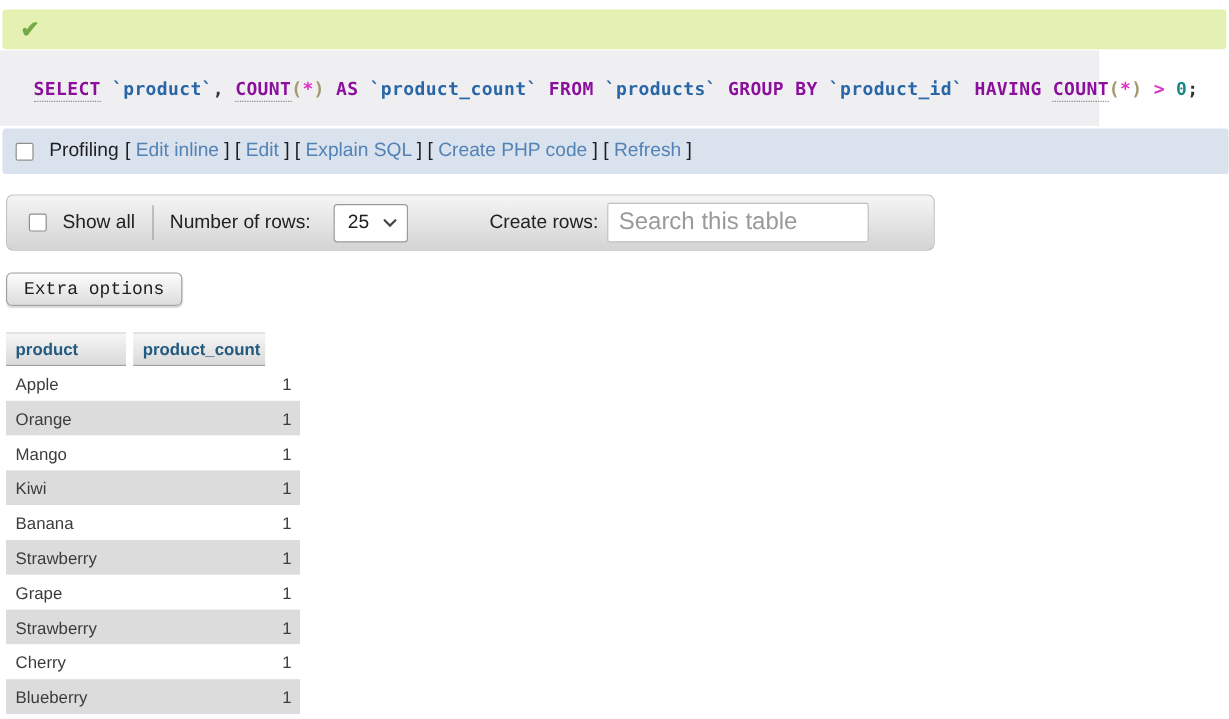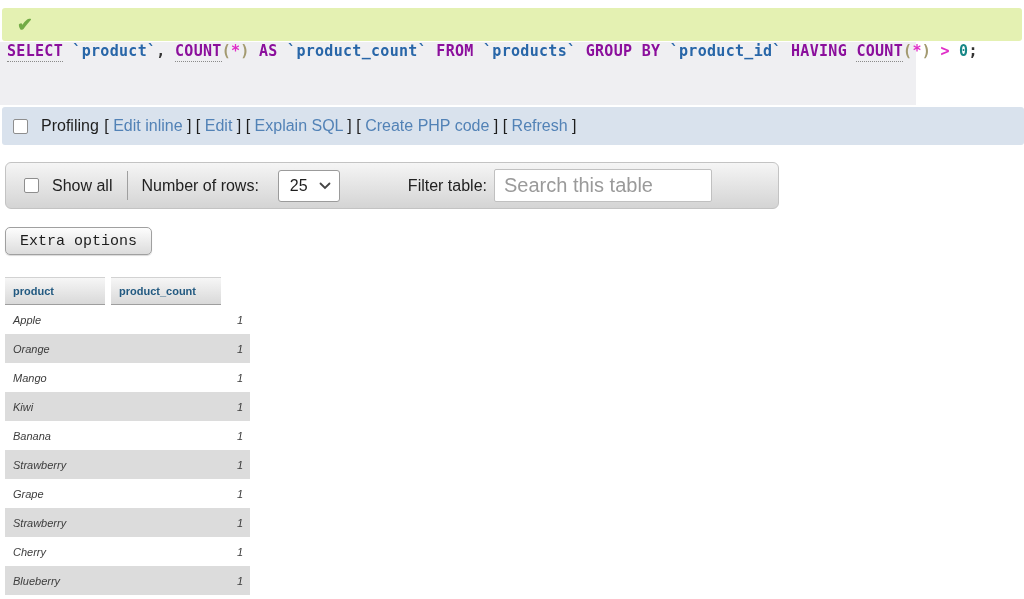--- a/index.html
+++ b/index.html
@@ -14,21 +14,21 @@
     position:absolute; left:2px; top:8px; width:1020px; height:33px;
     background:var(--banner-bg); border-radius:3px;
     display:flex; align-items:center; padding-left:15px;
     font-size:16px; color:#1e1e1e;
   }
   .check { color:var(--check-green); font-size:19px; font-weight:bold; margin-right:10px; }
 
   
   .sqlbox {
     position:absolute; left:0; top:42px; width:916px; height:63px;
-    background:var(--sql-bg); display:flex; padding-left:7px;
+    background:var(--sql-bg); display:flex; align-items:center; padding-left:28px;
   }
   .sql {
     font-family:"DejaVu Sans Mono", monospace; font-size:15px; font-weight:bold;
     white-space:pre; letter-spacing:0.3px; color:#333;
   }
   .tk-plain    { color:#333; }
   .tk-keyword  { color:var(--sql-keyword); }
   .tk-ident    { color:var(--sql-identifier); }
   .tk-bracket  { color:var(--sql-bracket); }
   .tk-operator { color:var(--sql-operator); }
@@ -75,31 +75,31 @@
   
   .extra {
     position:absolute; left:5px; top:227px; height:28px; padding:0 14px;
     border:1px solid #a0a0a0; border-radius:5px;
     background:linear-gradient(#fdfdfd,#dcdcdc);
     font-family:Liberation Mono, monospace; font-size:15px; color:#1c1c1c;
     box-shadow:0 1px 1px rgba(0,0,0,0.15); cursor:pointer;
   }
 
   
-  .results { position:absolute; left:5px; top:277px; width:245px; font-size:11px; }
+  .results { position:absolute; left:5px; top:277px; width:245px; font-size:14px; }
   .hrow { display:flex; height:28px; }
   .hcell {
     background:linear-gradient(#f6f6f6,#d9d9d9);
     border-top:1px solid #d2d2d2; border-bottom:1px solid #9e9e9e;
     color:var(--header-text); font-weight:bold;
     display:flex; align-items:center; padding-left:8px; cursor:pointer;
   }
   .h1 { width:100px; margin-right:6px; }
   .h2 { width:110px; }
-  .trow { display:flex; height:29px; align-items:center; color:#3c3c3c; background:#fff;font-style:italic; }
+  .trow { display:flex; height:29px; align-items:center; color:#3c3c3c; background:#fff; }
   .trow.alt { background:var(--row-alt-bg); }
   .c1 { width:106px; padding-left:8px; }
   .c2 { width:139px; padding-right:7px; text-align:right; }
 </style>
 </head>
 <body>
 
 <div>
 
   <div class="banner">
@@ -120,21 +120,21 @@
     <input type="checkbox" style="">
     <span class="tlabel">Show all</span>
     <span class="divider"></span>
     <span class="tlabel">Number of rows:</span>
     <div class="select">
       <span>25</span>
       <svg width="12" height="8" viewBox="0 0 12 8">
         <path d="M1.5 1.5 L6 6 L10.5 1.5" stroke="#444" stroke-width="1.8" fill="none" stroke-linecap="round"></path>
       </svg>
     </div>
-    <span class="tlabel filterlabel">Filter table:</span>
+    <span class="tlabel filterlabel">Create rows:</span>
     <input class="filter" type="text" placeholder="Search this table" style="">
   </div>
 
   <button class="extra">Extra options</button>
 
   <div class="results">
     <div class="hrow">
       <div class="hcell h1">product</div>
       <div class="hcell h2">product_count</div>
     </div>

